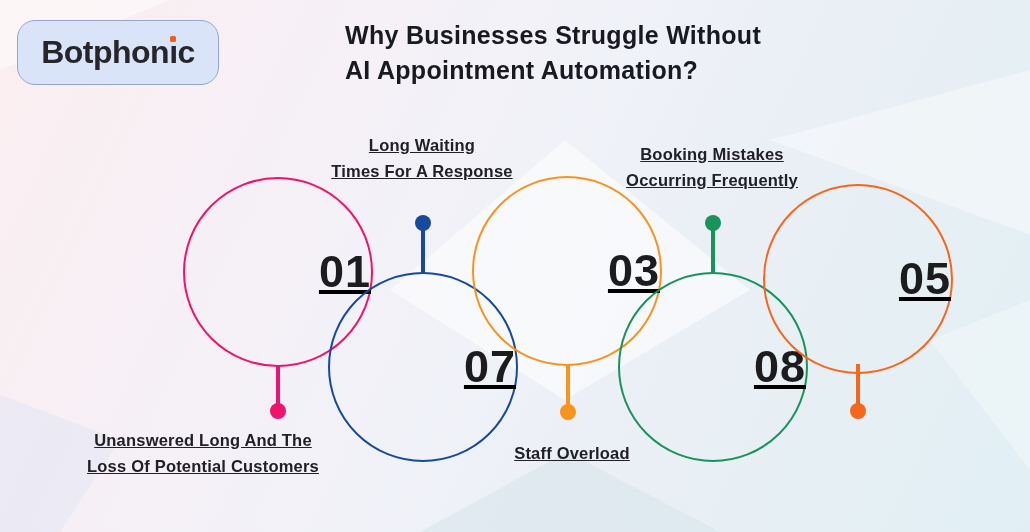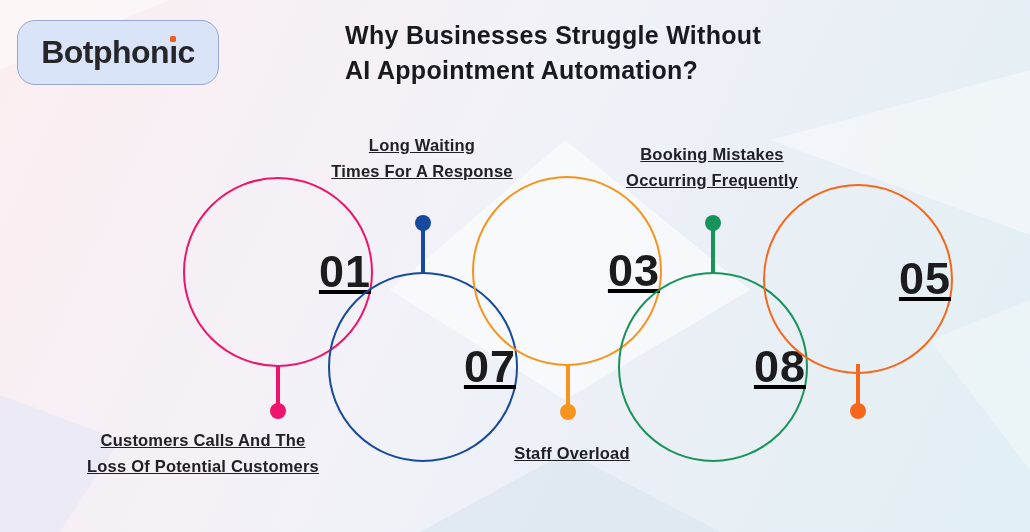--- a/index.html
+++ b/index.html
@@ -111,21 +111,21 @@
     <span>AI Appointment Automation?</span>
   </div>
 
   <div class="item i1" style="--c: #ee146d;">
     <div class="circle">
       <span class="num">01</span>
     </div>
     <div class="stem"></div>
     <div class="dot"></div>
     <div class="label">
-      <span>Customers Calls And The</span>
+      <span>Unanswered Long And The</span>
       <span>Loss Of Potential Customers</span>
     </div>
   </div>
 
   <div class="item i2" style="--c: #174a9c;">
     <div class="circle">
       <span class="num">07</span>
     </div>
     <div class="stem"></div>
     <div class="dot"></div>

